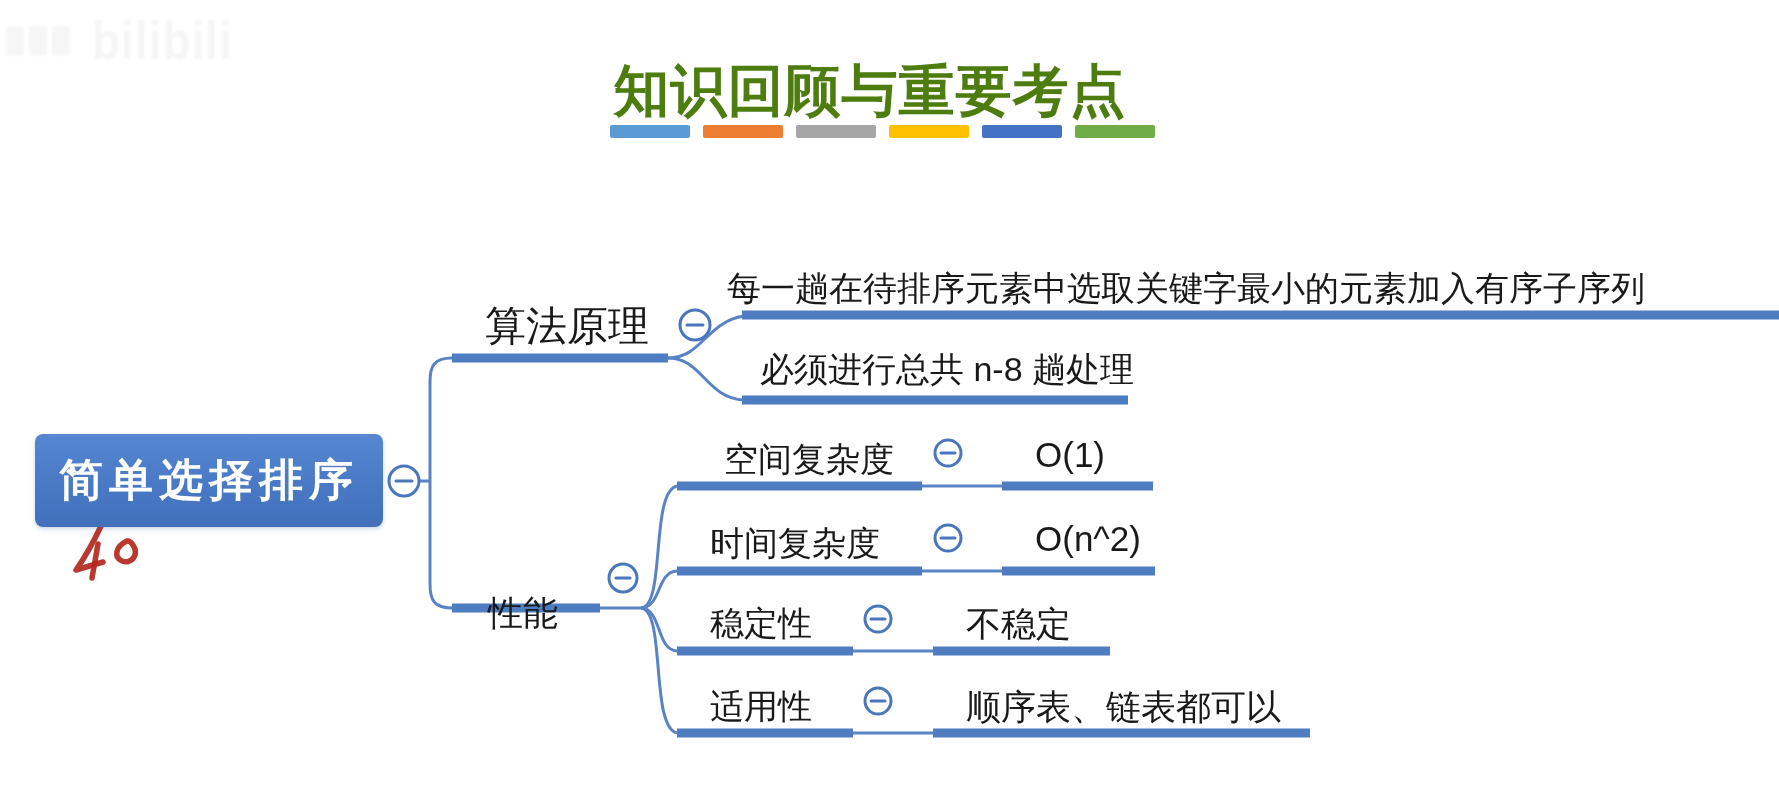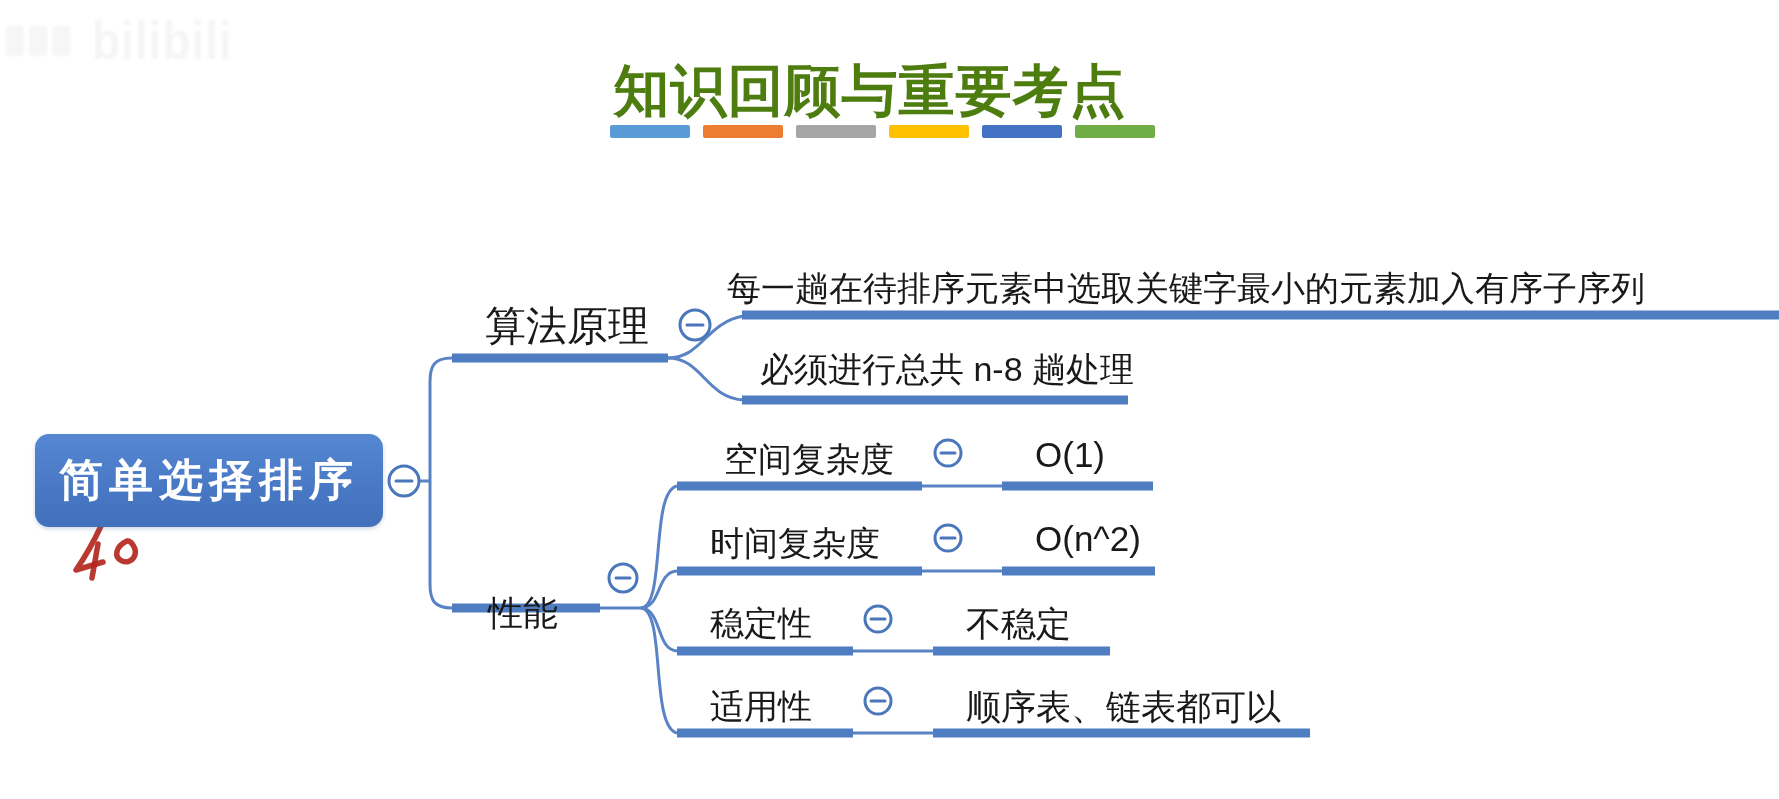--- a/index.html
+++ b/index.html
@@ -19,21 +19,21 @@
               font-size:56px;line-height:62px;font-weight:bold;color:#4d7c0f;
               letter-spacing:1px;white-space:nowrap;margin-top:48px;}
   .divider{position:absolute;left:610px;top:125px;display:flex;gap:13px;}
   .divider span{display:block;width:80px;height:13px;border-radius:2px;}
 
   
   .mm-text{position:absolute;white-space:nowrap;font-size:34px;font-weight:500;color:#191919;}
   .mm-value{position:absolute;white-space:nowrap;font-size:35px;font-weight:500;color:#191919;}
 
   
-  .root-node{position:absolute;left:35px;top:434px;width:348px;height:93px;border-radius:14px;
+  .root-node{position:absolute;left:35px;top:434px;width:348px;height:93px;border-radius:8px;
              background:linear-gradient(180deg,#5687d2 0%,#4878c4 60%,#4270bb 100%);
              display:flex;align-items:center;justify-content:center;
              box-shadow:0 2px 4px rgba(60,90,150,.25);}
   .root-node span{color:#ffffff;font-size:44px;font-weight:bold;letter-spacing:6px;}
 
   svg.links{position:absolute;left:0;top:0;}
   .thin{stroke:#5a83c6;stroke-width:3;fill:none;}
   .thick{stroke:#4f7dc2;stroke-width:9;fill:none;}
   .collapse circle{fill:#ffffff;stroke:#4a77bb;stroke-width:3;}
   .collapse line{stroke:#4a77bb;stroke-width:3;stroke-linecap:round;}

